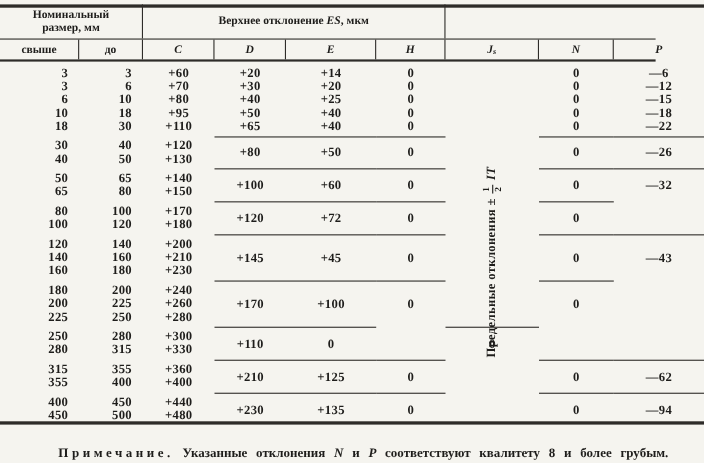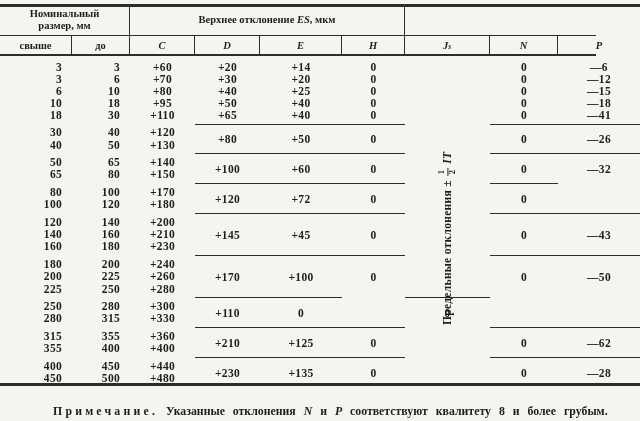--- a/index.html
+++ b/index.html
@@ -168,21 +168,21 @@
           <div class="ln">0</div>
           <div class="ln">0</div>
           <div class="ln">0</div>
           <div class="ln">0</div>
         </div>
         <div class="cell al-c sepR">
           <div class="ln">—6</div>
           <div class="ln">—12</div>
           <div class="ln">—15</div>
           <div class="ln">—18</div>
-          <div class="ln">—41</div>
+          <div class="ln">—22</div>
         </div>
       </div>
       <div class="grp" style="min-height: 29.9px;">
         <div class="cell al-r">
           <div class="ln">30</div>
           <div class="ln">40</div>
         </div>
         <div class="cell al-r">
           <div class="ln">40</div>
           <div class="ln">50</div>
@@ -320,23 +320,20 @@
         <div class="cell al-c sepL">
           <div class="ln">+100</div>
         </div>
         <div class="cell al-c sepL">
           <div class="ln">0</div>
         </div>
         <div class="cell al-c"></div>
         <div class="cell al-c sepR">
           <div class="ln">0</div>
         </div>
-        <div class="cell al-c sepR">
-          <div class="ln">—50</div>
-        </div>
       </div>
       <div class="grp" style="min-height: 29.9px;">
         <div class="cell al-r">
           <div class="ln">250</div>
           <div class="ln">280</div>
         </div>
         <div class="cell al-r">
           <div class="ln">280</div>
           <div class="ln">315</div>
         </div>
@@ -405,21 +402,21 @@
           <div class="ln">+135</div>
         </div>
         <div class="cell al-c sepL">
           <div class="ln">0</div>
         </div>
         <div class="cell al-c"></div>
         <div class="cell al-c sepR">
           <div class="ln">0</div>
         </div>
         <div class="cell al-c sepR">
-          <div class="ln">—28</div>
+          <div class="ln">—94</div>
         </div>
       </div>
       <div class="js-overlay">
       <div class="js-rot">
         <span>Предельные отклонения ±</span>
         <span class="frac">
           <span class="num">1</span>
           <span class="den">2</span>
         </span>
         <span class="it">IT</span>

